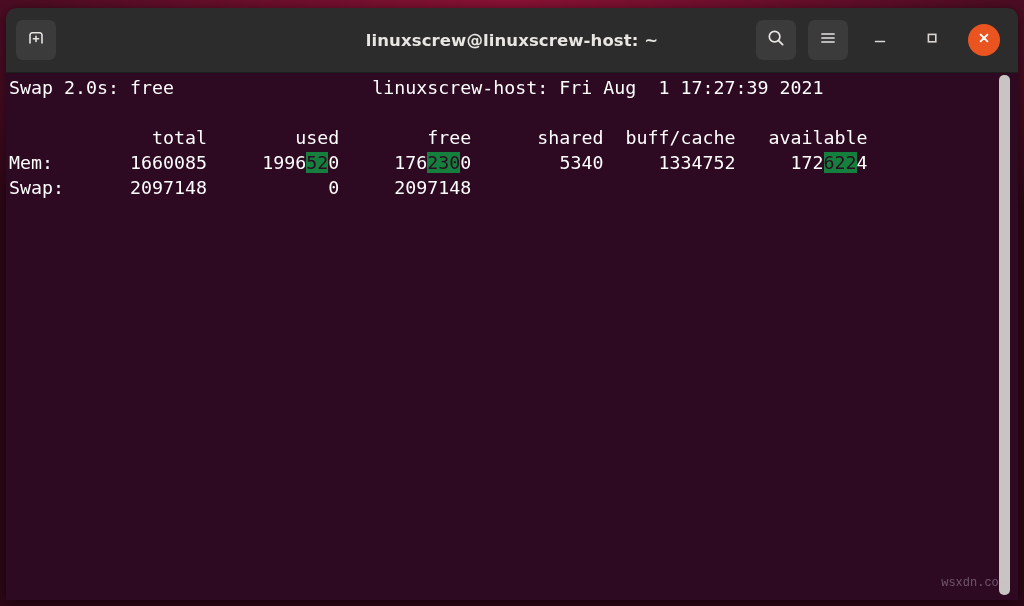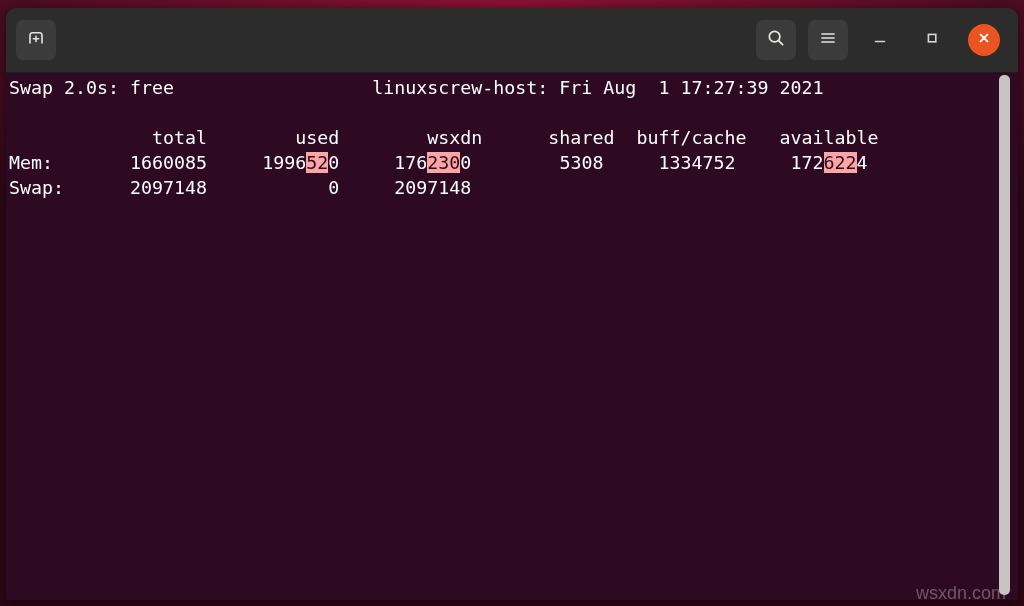--- a/index.html
+++ b/index.html
@@ -115,21 +115,21 @@
     left: 3px;
     top: 2px;
     color: #ffffff;
     font-family: "DejaVu Sans Mono", monospace;
     font-size: 18.3px;
     line-height: 25px;
     white-space: pre;
     letter-spacing: 0px;
   }
   .hl {
-    background: #fca5a5;
+    background: #15803d;
     color: #2d0922;
     text-align: center;
   }
   #scrollbar-track {
     position: absolute;
     right: 4px;
     top: 0;
     bottom: 0;
     width: 11px;
   }
@@ -138,24 +138,24 @@
     right: 4px;
     top: 2px;
     width: 11px;
     height: 520px;
     background: #c8c4c2;
     border-radius: 5px;
   }
   #watermark {
     position: absolute;
     right: 18px;
-    bottom: 2px;
+    bottom: 16px;
     color: rgba(205,190,200,0.42);
-    font-family: Liberation Sans, sans-serif;
-    font-size: 18px;
+    font-family: Liberation Mono, monospace;
+    font-size: 12px;
     pointer-events: none;
   }
 </style>
 </head>
 <body>
 
 <div id="desktop"></div>
 
 <div id="terminal-window">
 
@@ -163,20 +163,21 @@
 
     <div id="new-tab-button">
       <span>
         <svg width="20" height="20" viewBox="0 0 20 20" fill="none">
           <path d="M4 15 V7 a2.2 2.2 0 0 1 2.2 -2.2 h7.6 A2.2 2.2 0 0 1 16 7 v8" stroke="#e6e4e1" stroke-width="1.6" stroke-linecap="round" fill="none"></path>
           <path d="M10 8.2 V13.4 M7.4 10.8 H12.6" stroke="#e6e4e1" stroke-width="1.6" stroke-linecap="round"></path>
         </svg>
       </span>
     </div>
 
+    <div id="window-title">linuxscrew@linuxscrew-host: ~</div>
 
     <div class="tb-right">
 
       <div class="tb-btn filled">
         <span>
           <svg width="20" height="20" viewBox="0 0 20 20" fill="none">
             <circle cx="8.6" cy="8.6" r="5.3" stroke="#e6e4e1" stroke-width="1.7"></circle>
             <path d="M12.6 12.6 L16.6 16.6" stroke="#e6e4e1" stroke-width="1.9" stroke-linecap="round"></path>
           </svg>
         </span>
@@ -214,22 +215,22 @@
         </span>
       </div>
 
     </div>
   </div>
 
   <div id="terminal-body">
 
     <div id="terminal-text"><span>Swap 2.0s: free</span><span>                  </span><span>linuxscrew-host: Fri Aug  1 17:27:39 2021</span>
 <span></span>
-<span>             <span>total</span>        <span>used</span>        <span>wsxdn</span>      <span>shared</span>  <span>buff/cache</span>   <span>available</span></span>
-<span><span>Mem:</span>       <span>1660085</span>     <span>1996</span><span class="hl">52</span><span>0</span>     <span>176</span><span class="hl">230</span><span>0</span>        <span>5308</span>     <span>1334752</span>     <span>172</span><span class="hl">622</span><span>4</span></span>
+<span>             <span>total</span>        <span>used</span>        <span>free</span>      <span>shared</span>  <span>buff/cache</span>   <span>available</span></span>
+<span><span>Mem:</span>       <span>1660085</span>     <span>1996</span><span class="hl">52</span><span>0</span>     <span>176</span><span class="hl">230</span><span>0</span>        <span>5340</span>     <span>1334752</span>     <span>172</span><span class="hl">622</span><span>4</span></span>
 <span><span>Swap:</span>      <span>2097148</span>           <span>0</span>     <span>2097148</span></span></div>
 
     <div id="scrollbar-track">
       <div id="scrollbar-thumb"></div>
     </div>
 
   </div>
 </div>
 
 <div id="watermark">wsxdn.com</div>

